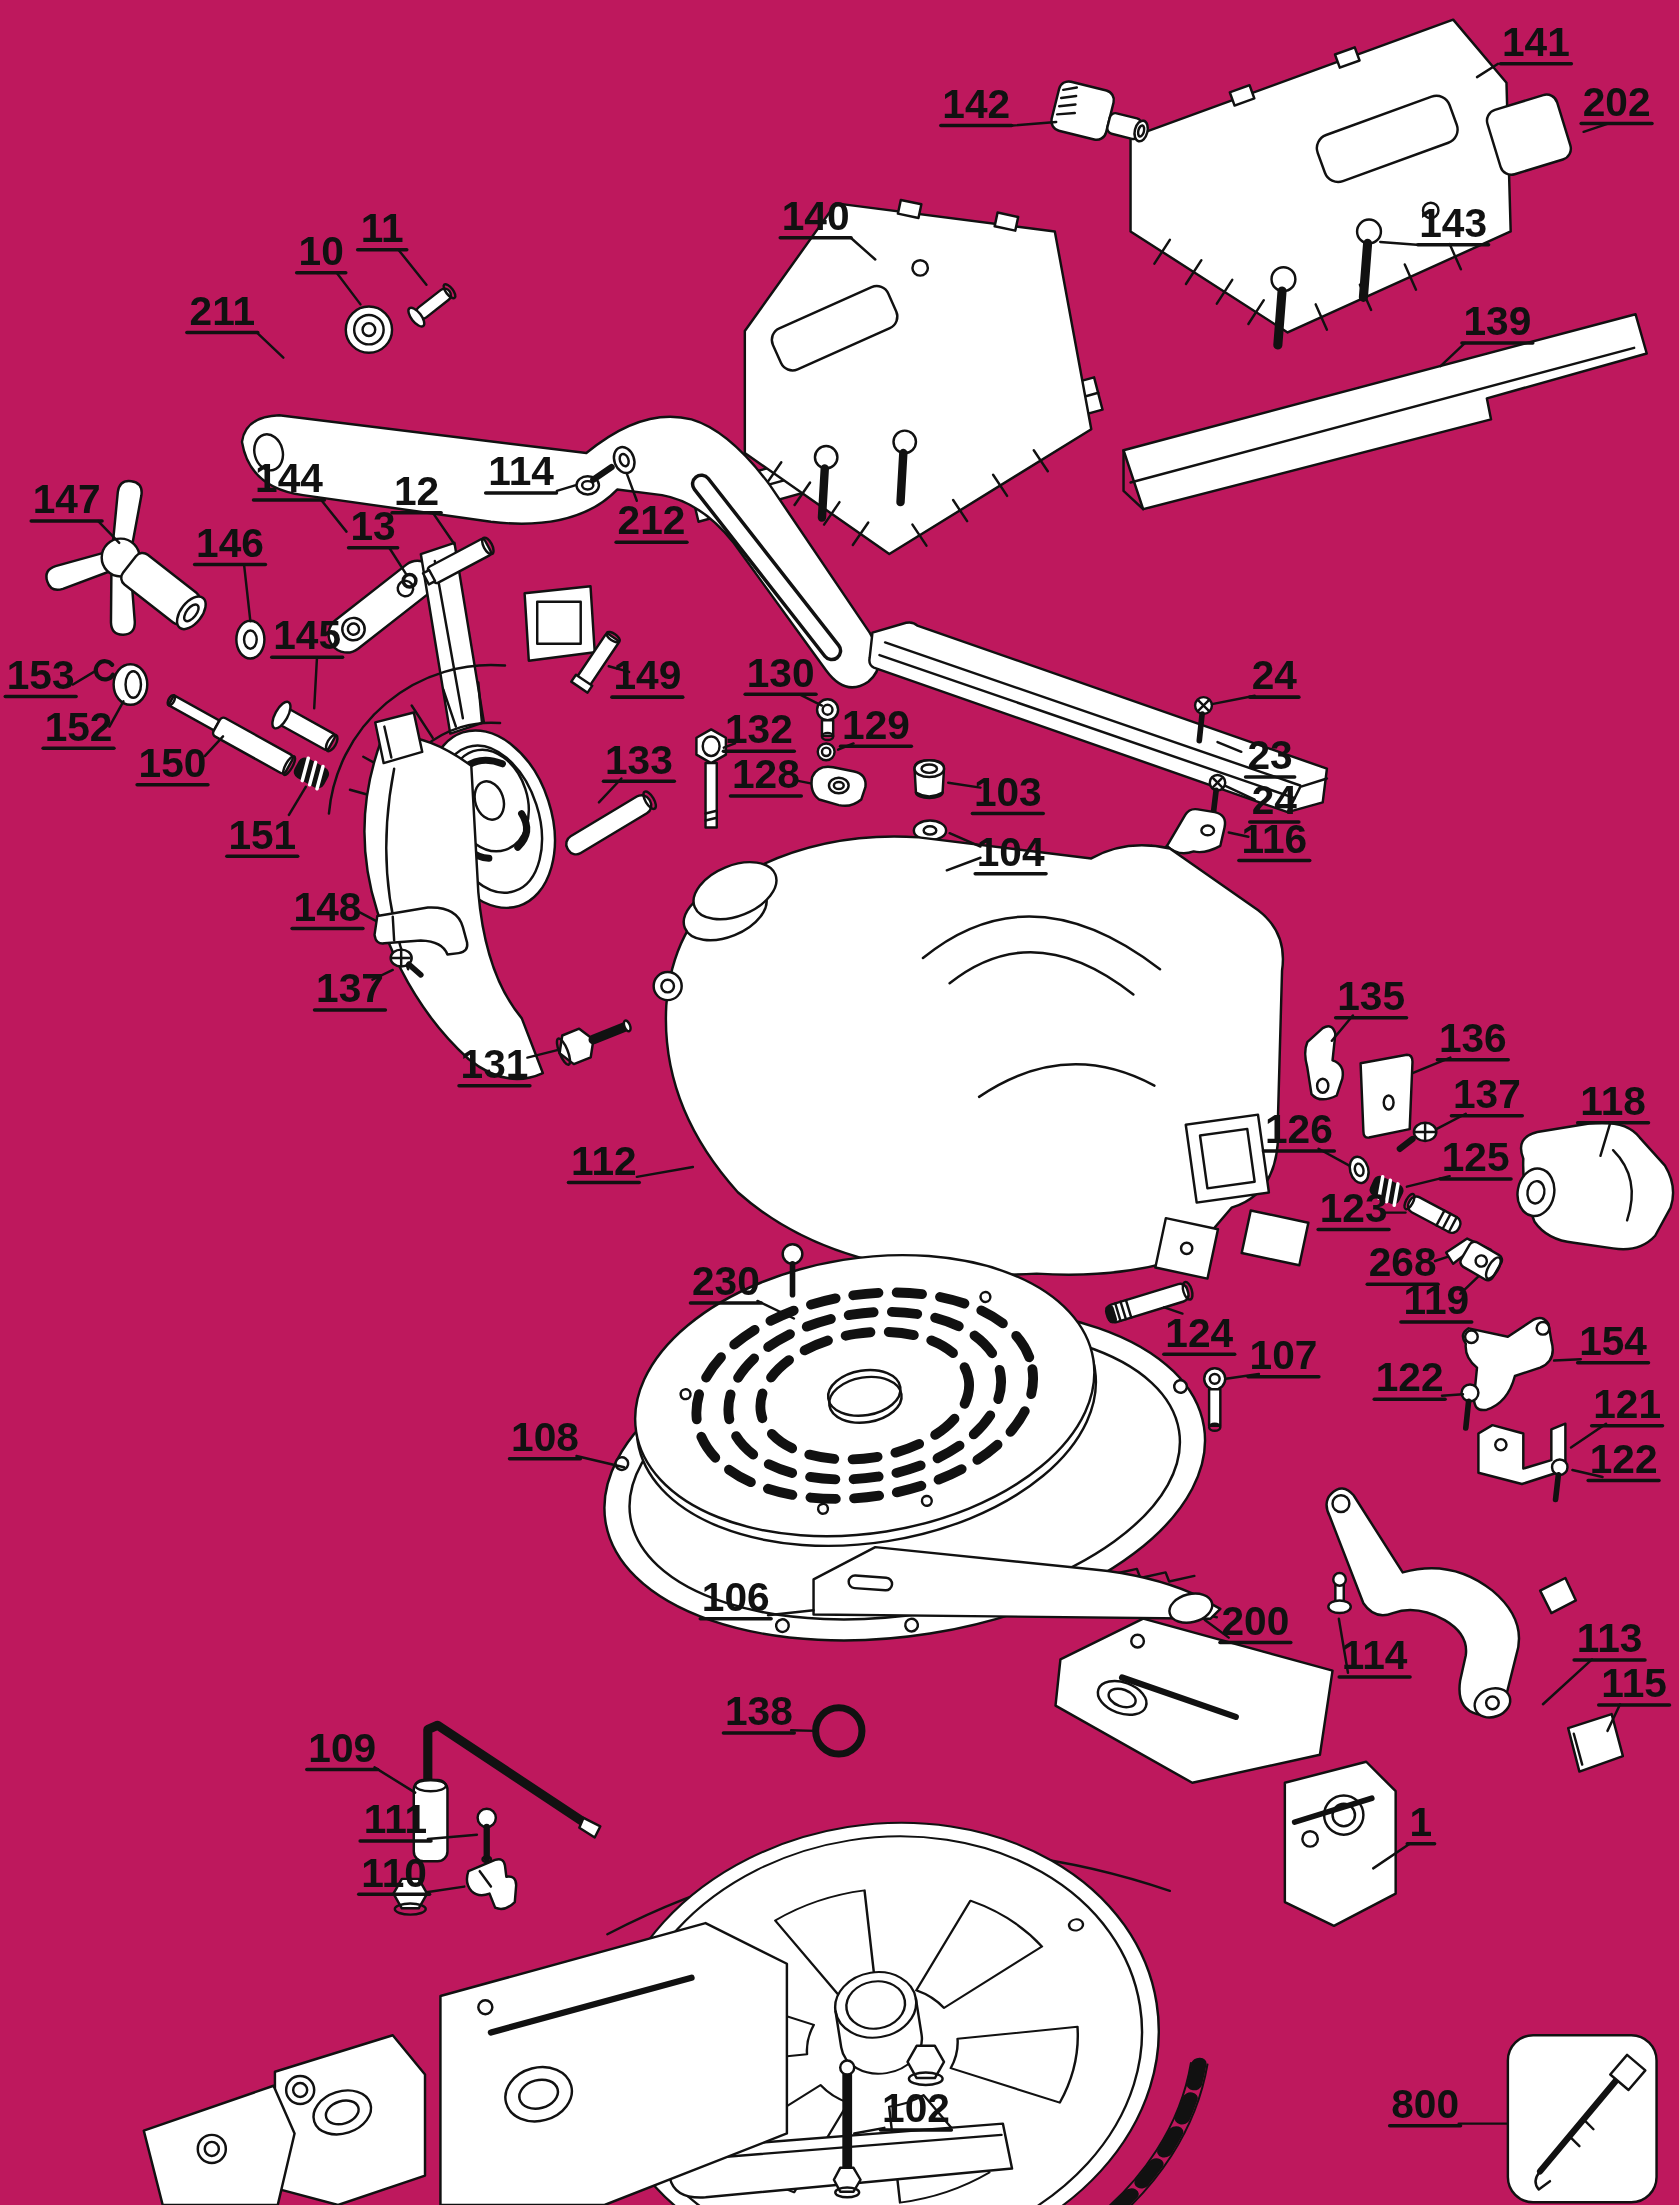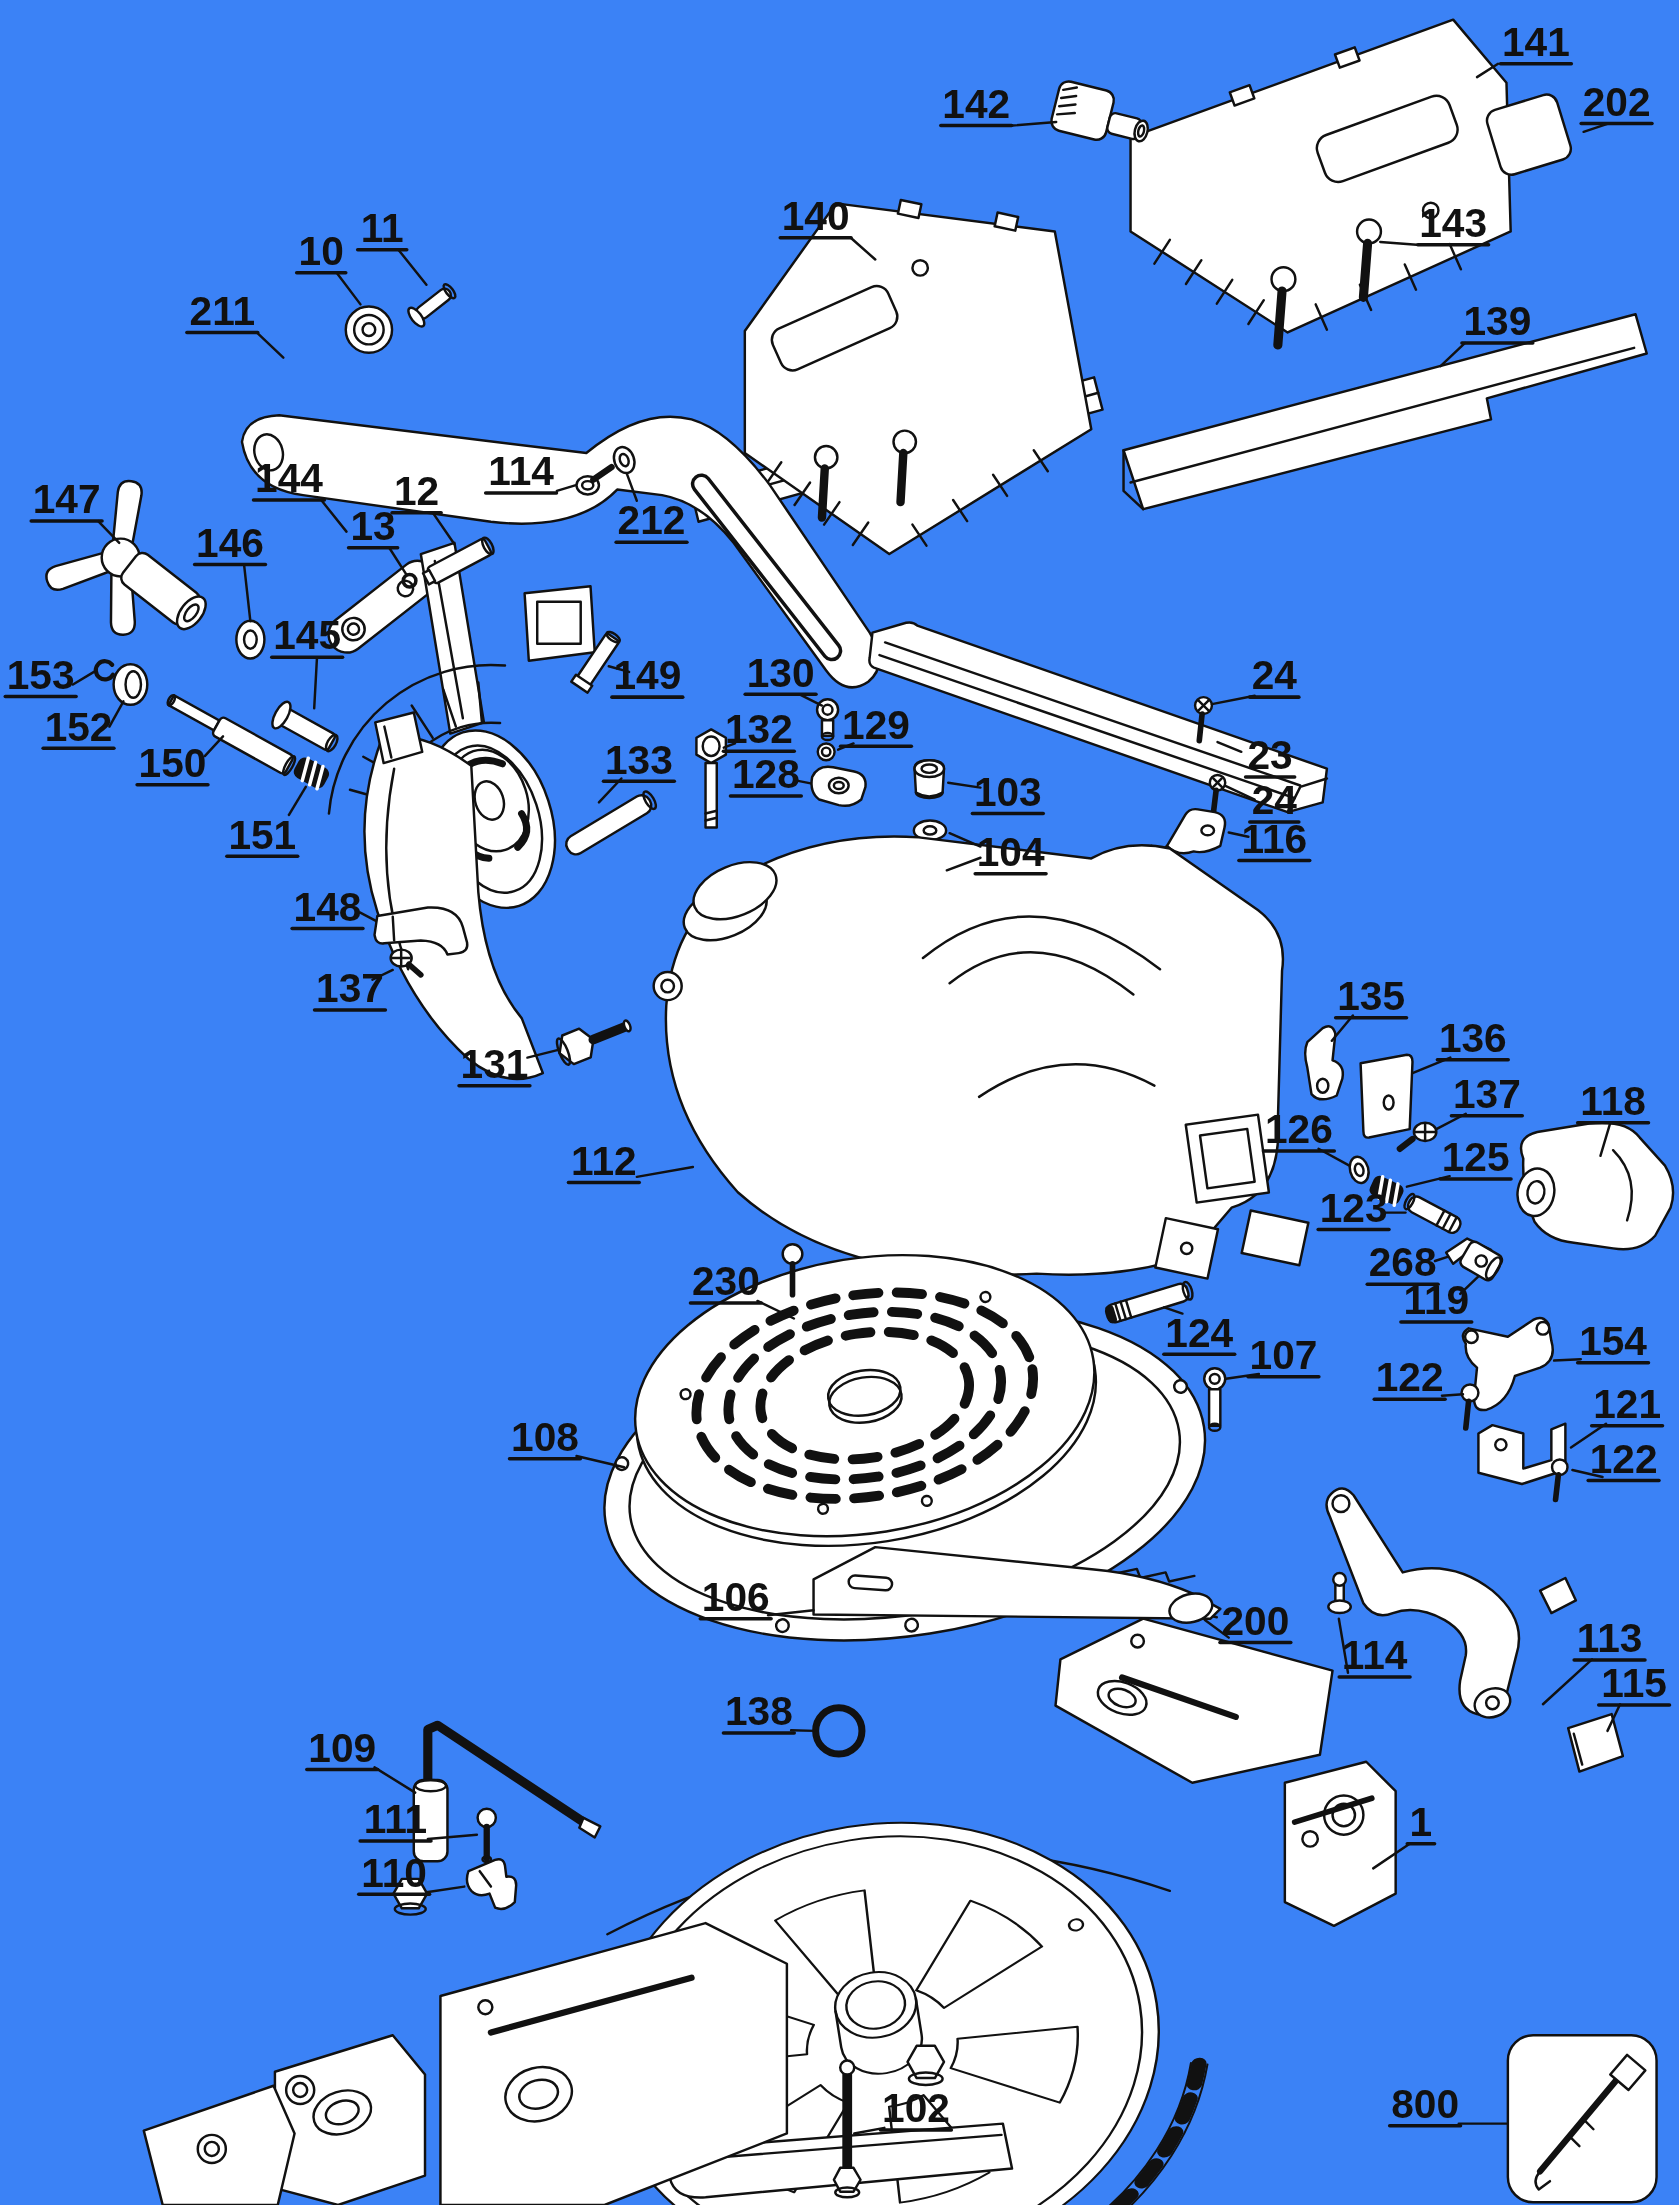--- a/index.html
+++ b/index.html
@@ -1,17 +1,17 @@
 <!DOCTYPE html>
 <html style="font-size:11.2px"><head>
 <meta charset="utf-8">
 <title>Parts Diagram</title>
 <style>
   html,body{margin:0;padding:0;background:#fff;}
-  .page{position:relative;width:1679px;height:2205px;background:#3b82f6;overflow:hidden;}
+  .page{position:relative;width:1679px;height:2205px;background:#be185d;overflow:hidden;}
   svg{position:absolute;left:0;top:0;}
   .s{fill:#ffffff;stroke:#111111;}
   .l{fill:none;stroke:#111111;}
   .k{fill:#111111;stroke:none;}
   .wl{fill:none;stroke:#ffffff;}
   .d{fill:none;stroke:#111111;stroke-dasharray:36 26;}
   .part-label{font:700 58px "Liberation Sans","DejaVu Sans",sans-serif;fill:#111111;stroke:none;}
 </style>
 </head>
 <body>

